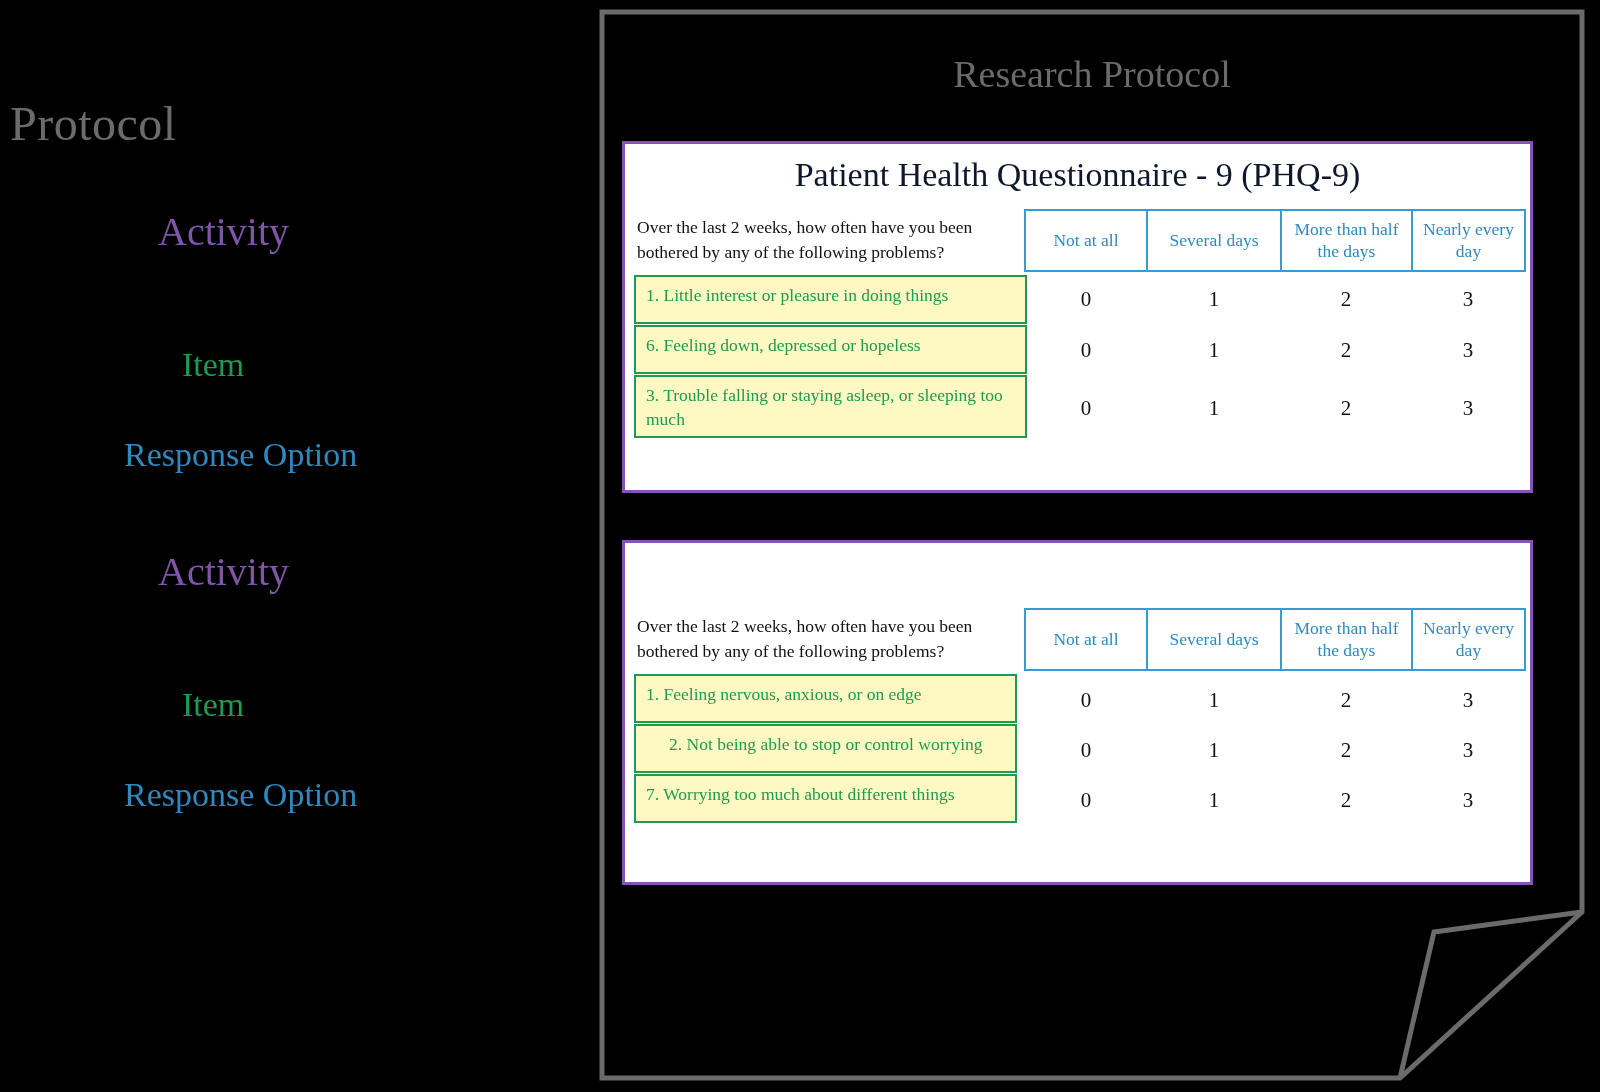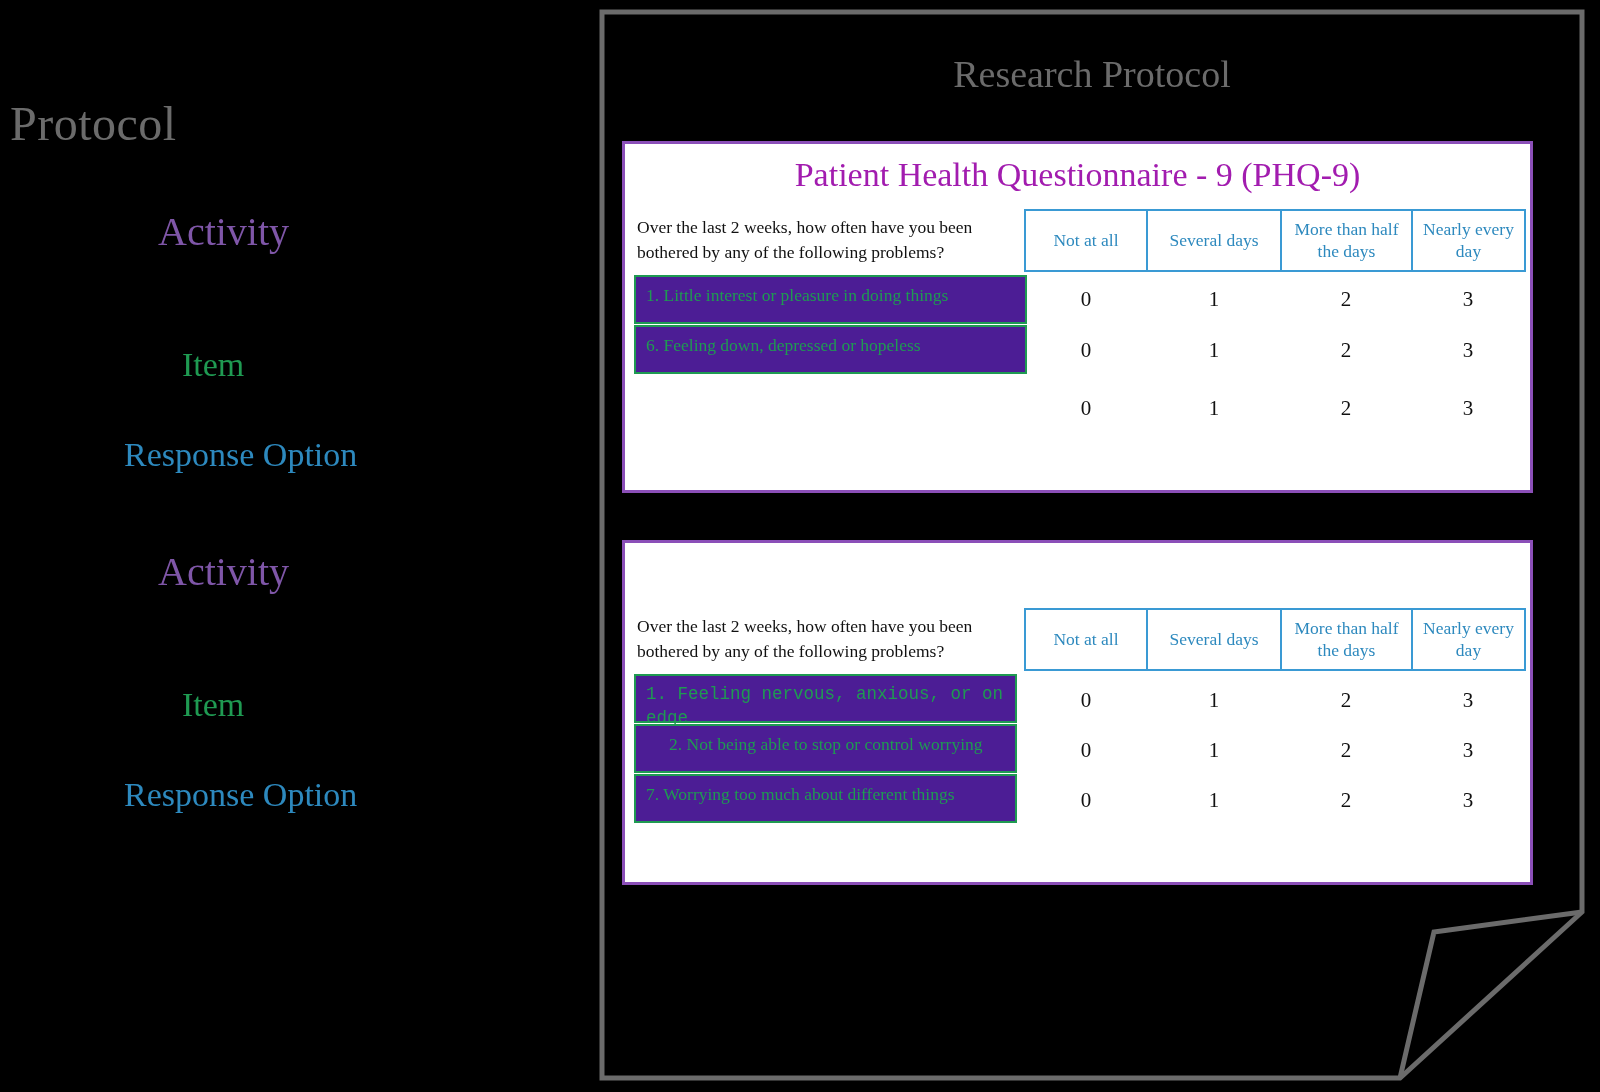--- a/index.html
+++ b/index.html
@@ -72,21 +72,21 @@
     background: #ffffff;
     border: 3px solid #8b4fb8;
     box-sizing: border-box;
   }
   .instrument-title {
     position: absolute;
     left: 0;
     right: 0;
     text-align: center;
     font-size: 34px;
-    color: #a21caf;
+    color: #0f172a;
     white-space: nowrap;
   }
 
   
   .stem {
     position: absolute;
     font-size: 17.5px;
     line-height: 1.45;
     color: #111111;
     font-family: "Liberation Serif", "DejaVu Serif", serif;
@@ -94,21 +94,21 @@
 
   
   .item-box {
     position: absolute;
     box-sizing: border-box;
     border: 2.5px solid #1f9a52;
     color: #1f9a52;
     font-size: 17.5px;
     line-height: 1.35;
     padding: 7px 10px 6px 10px;
-    background: #4c1d95;
+    background: #fef9c3;
   }
 
   
   .opt-cell {
     position: absolute;
     box-sizing: border-box;
     border: 2.5px solid #3a9ad4;
     color: #2d89be;
     font-size: 17.5px;
     line-height: 1.25;
@@ -160,20 +160,21 @@
 
     <div class="stem" style="left:12px; top:71px; width:380px;">Over the last 2 weeks, how often have you been bothered by any of the following problems?</div>
 
     <div class="opt-cell" style="left:399px; top:65px; width:124px; height:63px;">Not at all</div>
     <div class="opt-cell" style="left:521px; top:65px; width:136px; height:63px;">Several days</div>
     <div class="opt-cell" style="left:655px; top:65px; width:133px; height:63px;">More than half the days</div>
     <div class="opt-cell" style="left:786px; top:65px; width:115px; height:63px;">Nearly every day</div>
 
     <div class="item-box" style="left:9px; top:131px; width:393px; height:49px;">1. Little interest or pleasure in doing things</div>
     <div class="item-box" style="left:9px; top:181px; width:393px; height:49px;">6. Feeling down, depressed or hopeless</div>
+    <div class="item-box" style="left:9px; top:231px; width:393px; height:63px;">3. Trouble falling or staying asleep, or sleeping too much</div>
 
     <div class="score" style="left:441px; top:143px;">0</div>
     <div class="score" style="left:569px; top:143px;">1</div>
     <div class="score" style="left:701px; top:143px;">2</div>
     <div class="score" style="left:823px; top:143px;">3</div>
 
     <div class="score" style="left:441px; top:194px;">0</div>
     <div class="score" style="left:569px; top:194px;">1</div>
     <div class="score" style="left:701px; top:194px;">2</div>
     <div class="score" style="left:823px; top:194px;">3</div>
@@ -187,21 +188,21 @@
   <div class="instrument" style="left:622px; top:540px; width:911px; height:345px;">
 
 
     <div class="stem" style="left:12px; top:71px; width:380px;">Over the last 2 weeks, how often have you been bothered by any of the following problems?</div>
 
     <div class="opt-cell" style="left:399px; top:65px; width:124px; height:63px;">Not at all</div>
     <div class="opt-cell" style="left:521px; top:65px; width:136px; height:63px;">Several days</div>
     <div class="opt-cell" style="left:655px; top:65px; width:133px; height:63px;">More than half the days</div>
     <div class="opt-cell" style="left:786px; top:65px; width:115px; height:63px;">Nearly every day</div>
 
-    <div class="item-box" style="left:9px; top:131px; width:383px; height:49px;font-family:Liberation Mono, monospace;">1. Feeling nervous, anxious, or on edge</div>
+    <div class="item-box" style="left:9px; top:131px; width:383px; height:49px;">1. Feeling nervous, anxious, or on edge</div>
     <div class="item-box" style="left:9px; top:181px; width:383px; height:49px;padding-left:33px;">2. Not being able to stop or control worrying</div>
     <div class="item-box" style="left:9px; top:231px; width:383px; height:49px;">7. Worrying too much about different things</div>
 
     <div class="score" style="left:441px; top:145px;">0</div>
     <div class="score" style="left:569px; top:145px;">1</div>
     <div class="score" style="left:701px; top:145px;">2</div>
     <div class="score" style="left:823px; top:145px;">3</div>
 
     <div class="score" style="left:441px; top:195px;">0</div>
     <div class="score" style="left:569px; top:195px;">1</div>

